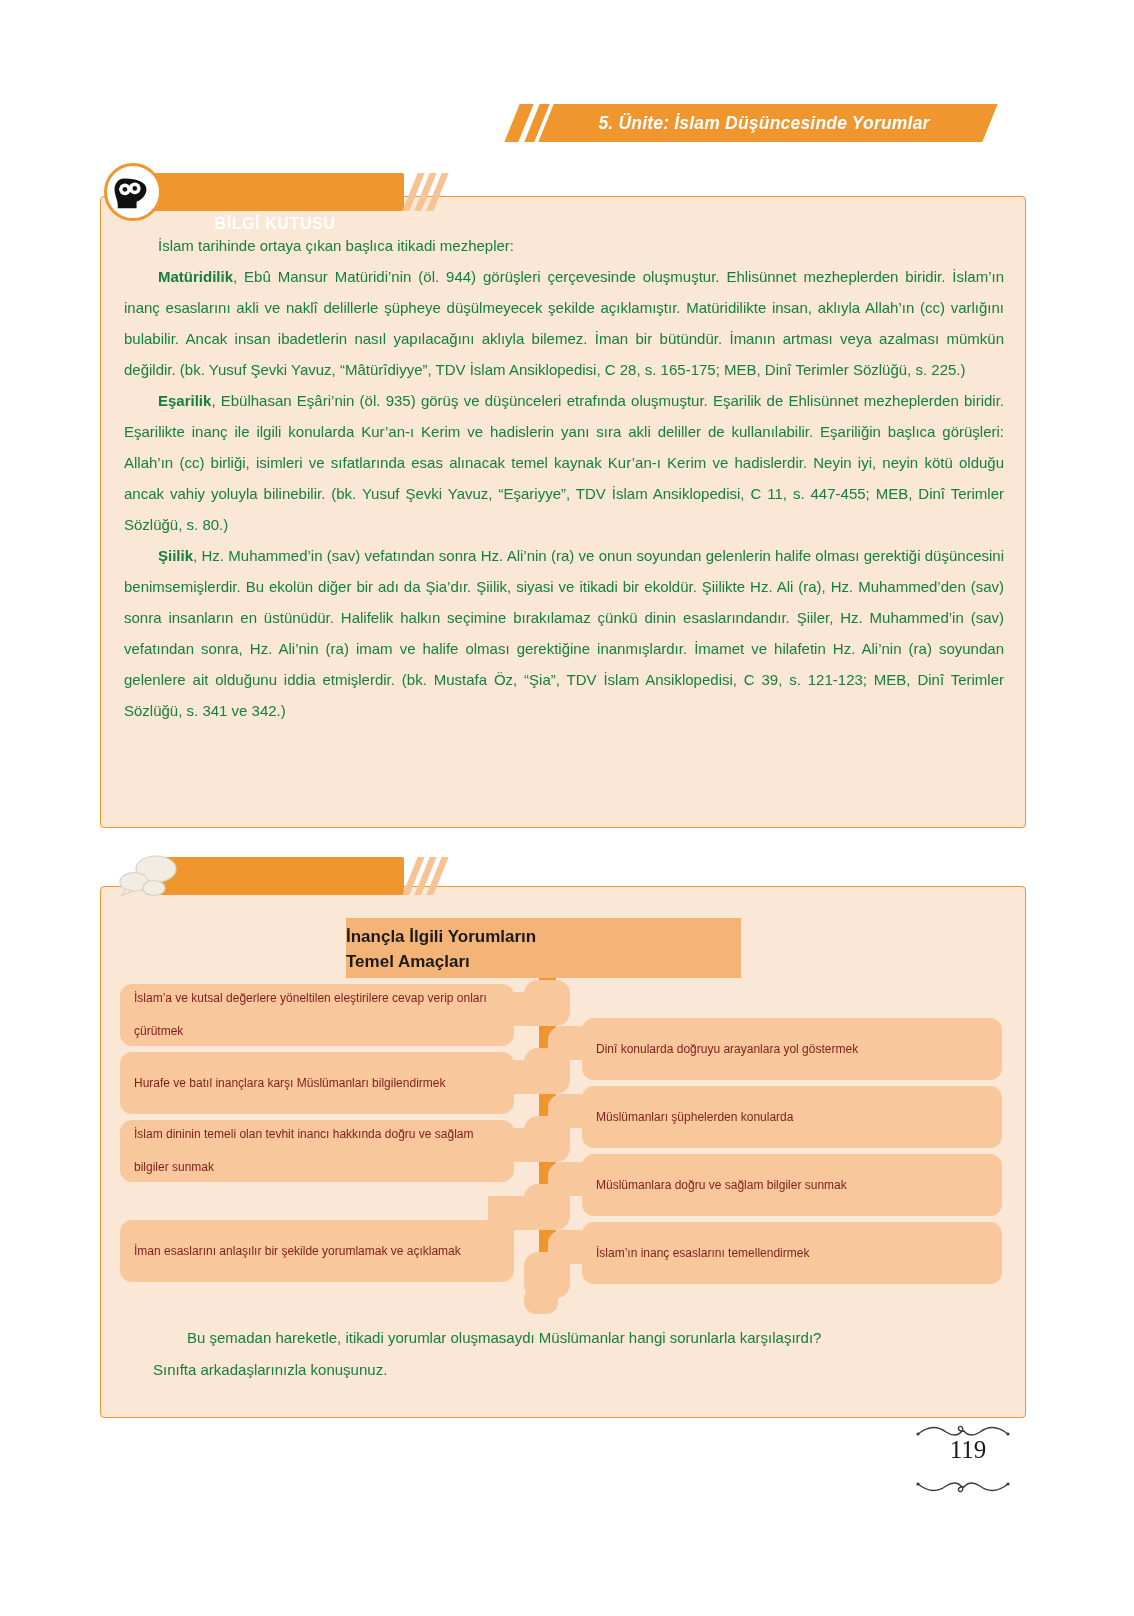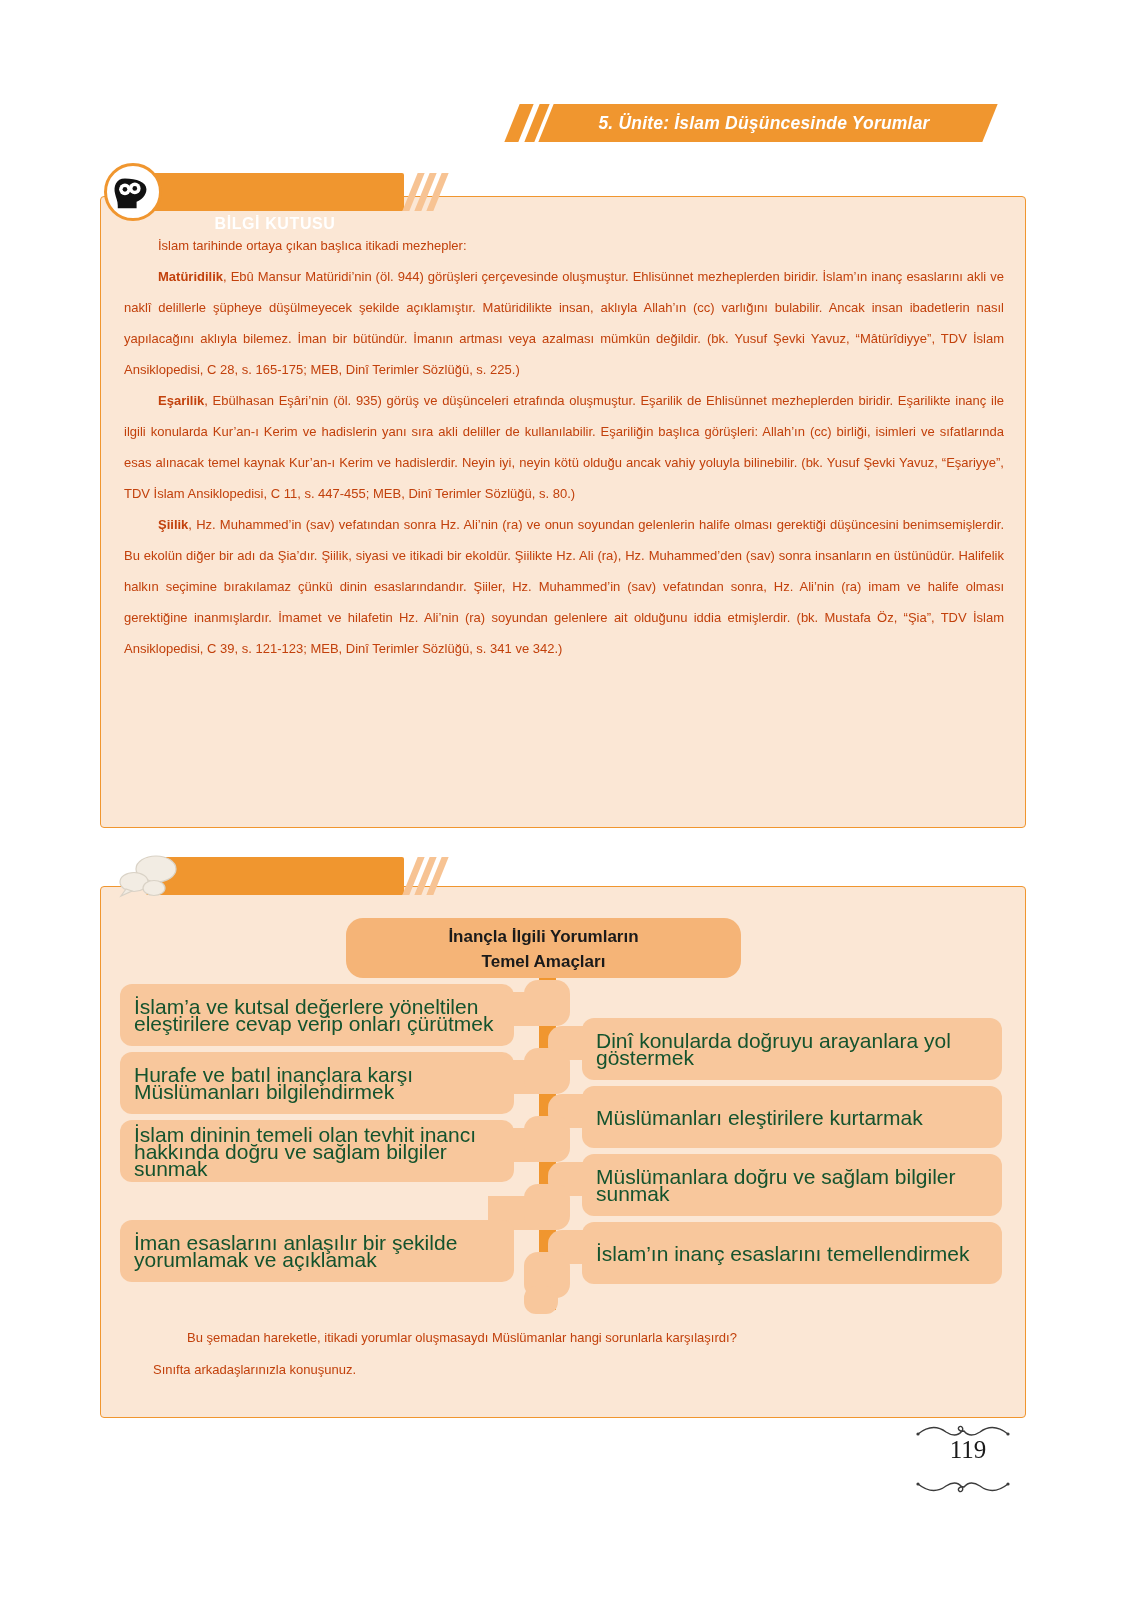--- a/index.html
+++ b/index.html
@@ -119,24 +119,24 @@
     background: #ffffff;
     border: 3px solid #f0962f;
     box-sizing: border-box;
     z-index: 5;
     overflow: hidden;
   }
 
   
   .body-text {
     position: absolute;
-    font-size: 13px;
+    font-size: 15px;
     line-height: 31px;
     text-align: justify;
-    color: #c2410c;
+    color: #15803d;
   }
   .body-text p { margin: 0 0 0 0; text-indent: 34px; }
   .body-text p.noindent { text-indent: 0; }
   .body-text b { font-weight: bold; }
 
   
   .diagram {
     position: absolute;
     left: 108px;
     top: 900px;
@@ -151,25 +151,24 @@
     height: 365px;
     background: #f0962f;
   }
   .node-head {
     position: absolute;
     left: 238px;
     top: 18px;
     width: 395px;
     height: 60px;
     background: #f5b477;
-    border-radius: 17px;
+    border-radius: 0;
     color: #1a1a1a;
     font-size: 17px;
     font-weight: bold;
-    text-align: center;
     line-height: 25px;
     padding-top: 6px;
     box-sizing: border-box;
     z-index: 3;
   }
   
   .knuckle {
     position: absolute;
     width: 46px;
     height: 46px;
@@ -180,23 +179,23 @@
   
   .arm {
     position: absolute;
     background: #f8c79c;
     z-index: 1;
   }
   .dbox {
     position: absolute;
     background: #f8c79c;
     border-radius: 12px;
-    font-size: 21px;
-    line-height: 17px;
-    color: #14532d;
+    font-size: 12px;
+    line-height: 33px;
+    color: #7f1d1d;
     padding: 10px 14px;
     box-sizing: border-box;
     z-index: 3;
     display: flex;
     align-items: center;
   }
 
   
   .page-no {
     position: absolute;
@@ -313,21 +312,21 @@
     <span>İman esaslarını anlaşılır bir şekilde yorumlamak ve açıklamak</span>
   </div>
 
   <span class="arm" style="left:440px; top:126px; width:60px; height:34px; border-radius:14px 0 0 14px;"></span>
   <div class="dbox" style="left:474px; top:118px; width:420px; height:62px;">
     <span>Dinî konularda doğruyu arayanlara yol göstermek</span>
   </div>
 
   <span class="arm" style="left:440px; top:194px; width:60px; height:34px; border-radius:14px 0 0 14px;"></span>
   <div class="dbox" style="left:474px; top:186px; width:420px; height:62px;">
-    <span>Müslümanları eleştirilere kurtarmak</span>
+    <span>Müslümanları şüphelerden konularda</span>
   </div>
 
   <span class="arm" style="left:440px; top:262px; width:60px; height:34px; border-radius:14px 0 0 14px;"></span>
   <div class="dbox" style="left:474px; top:254px; width:420px; height:62px;">
     <span>Müslümanlara doğru ve sağlam bilgiler sunmak</span>
   </div>
 
   <span class="arm" style="left:440px; top:330px; width:60px; height:34px; border-radius:14px 0 0 14px;"></span>
   <div class="dbox" style="left:474px; top:322px; width:420px; height:62px;">
     <span>İslam’ın inanç esaslarını temellendirmek</span>

